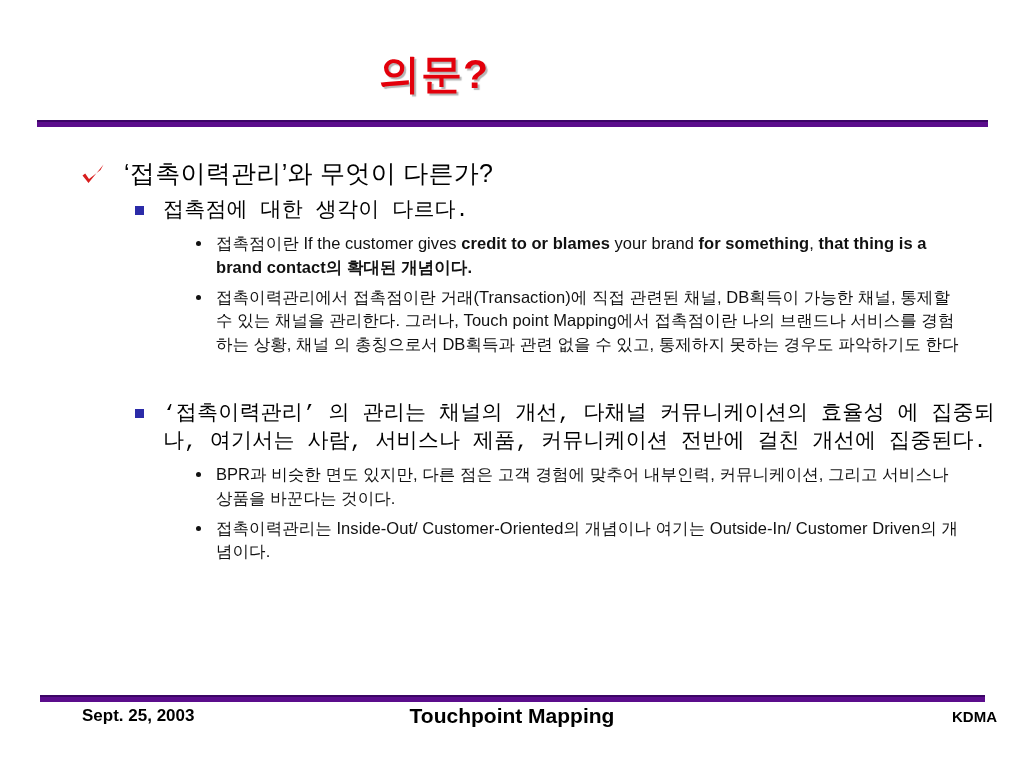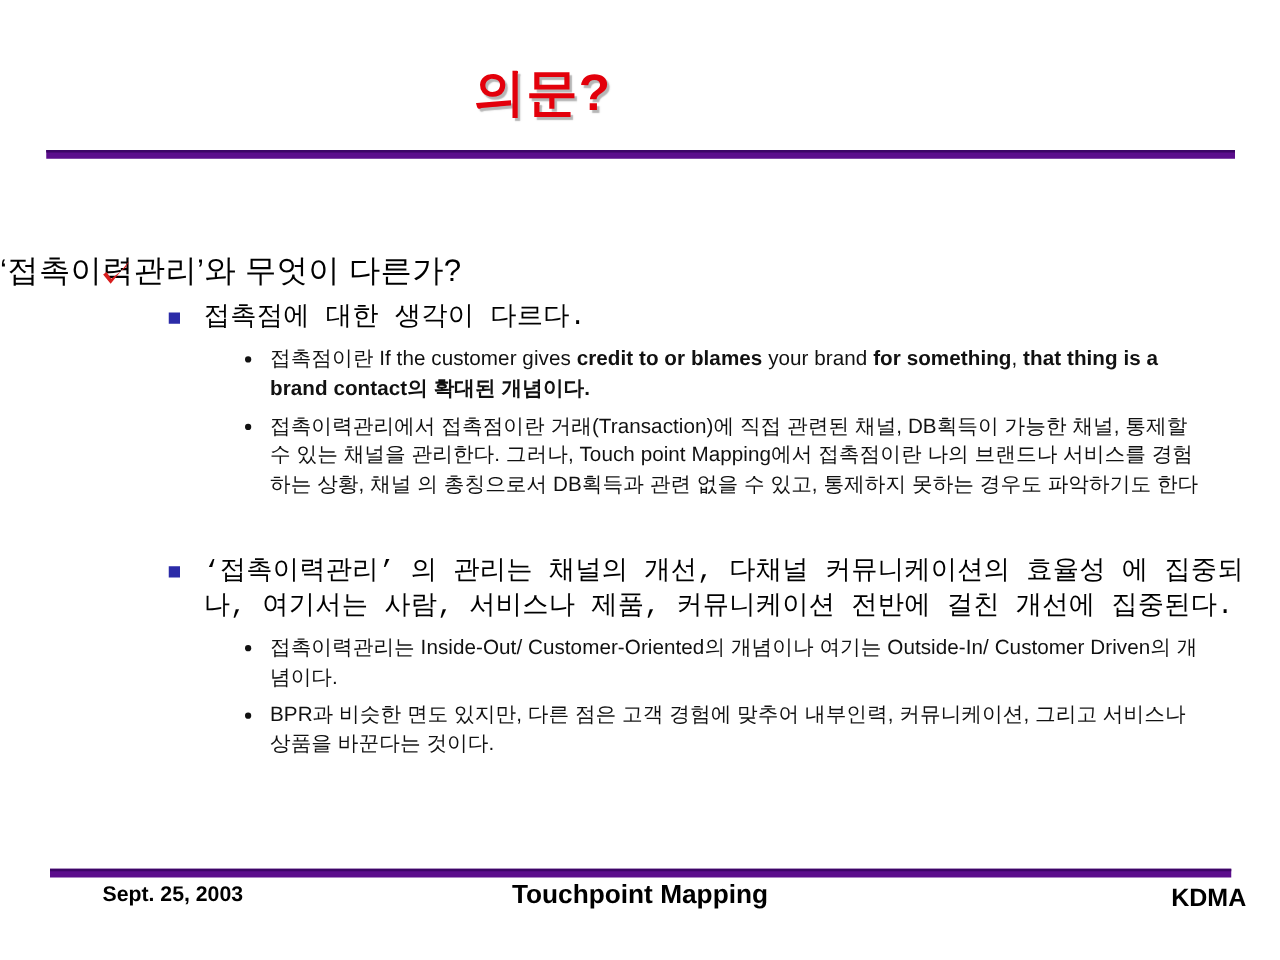--- a/index.html
+++ b/index.html
@@ -59,22 +59,22 @@
   
   .body-area {
     position: absolute;
     left: 0;
     top: 158px;
     width: 1024px;
   }
 
   .lvl1 {
     position: relative;
+    padding-left: 124px;
     margin-bottom: 2px;
-    margin-top: 44px;
   }
   .lvl1 .lvl1-text {
     font-size: 25px;
     color: #000000;
     line-height: 1.25;
     letter-spacing: 0.3px;
   }
   .check-icon {
     position: absolute;
     left: 80px;
@@ -155,21 +155,21 @@
     width: 1024px;
     text-align: center;
     font-size: 21px;
     font-weight: bold;
     color: #000000;
   }
   .footer-right {
     position: absolute;
     right: 27px;
     top: 2px;
-    font-size: 20px;
+    font-size: 15px;
     font-weight: bold;
     color: #000000;
   }
 </style>
 </head>
 <body>
 
 <div class="slide">
 
   <div class="title-area">
@@ -206,26 +206,26 @@
 
     <div class="group-gap"></div>
 
     <div class="lvl2">
       <span class="sq-icon"></span>
       <span class="lvl2-text">‘접촉이력관리’ 의 관리는 채널의 개선, 다채널 커뮤니케이션의 효율성 에 집중되나, 여기서는 사람, 서비스나 제품, 커뮤니케이션 전반에 걸친 개선에 집중된다.</span>
     </div>
 
     <div class="lvl3">
       <span class="dot-icon"></span>
+      <span class="lvl3-text">BPR과 비슷한 면도 있지만, 다른 점은 고객 경험에 맞추어 내부인력, 커뮤니케이션, 그리고 서비스나 상품을 바꾼다는 것이다.</span>
+    </div>
+
+    <div class="lvl3">
+      <span class="dot-icon"></span>
       <span class="lvl3-text">접촉이력관리는 Inside-Out/ Customer-Oriented의 개념이나 여기는 Outside-In/ Customer Driven의 개념이다.</span>
-    </div>
-
-    <div class="lvl3">
-      <span class="dot-icon"></span>
-      <span class="lvl3-text">BPR과 비슷한 면도 있지만, 다른 점은 고객 경험에 맞추어 내부인력, 커뮤니케이션, 그리고 서비스나 상품을 바꾼다는 것이다.</span>
     </div>
 
   </div>
 
   <div class="rule rule-bottom"></div>
 
   <div class="footer">
     <div class="footer-date">Sept. 25, 2003</div>
     <div class="footer-center">Touchpoint Mapping</div>
     <div class="footer-right">KDMA</div>

